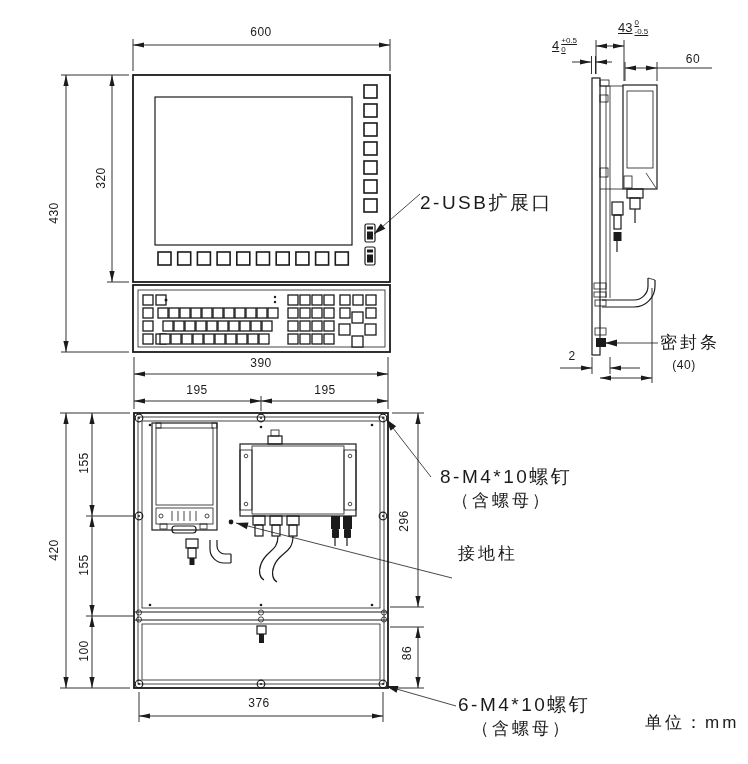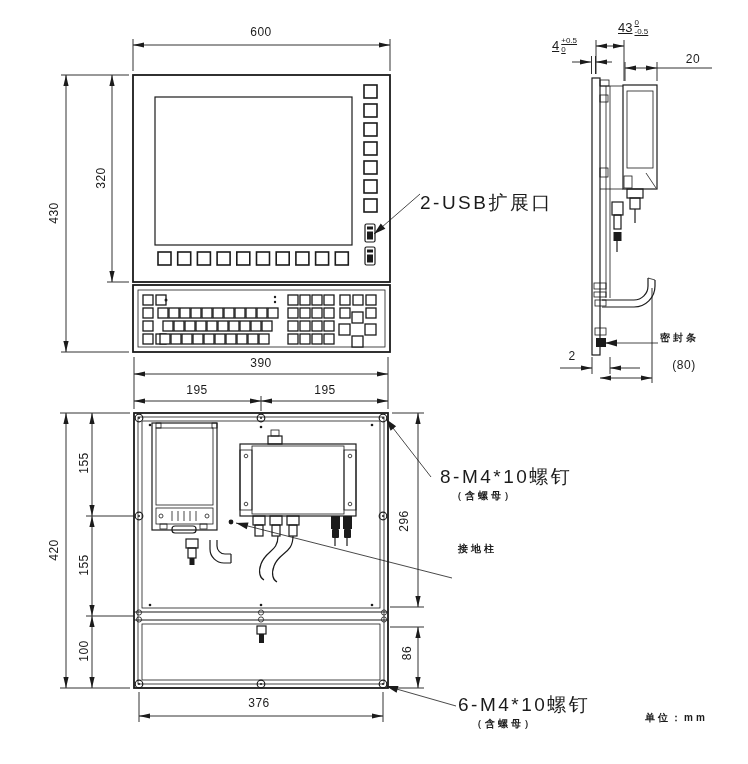--- a/index.html
+++ b/index.html
@@ -11,21 +11,21 @@
   .m{fill:none;stroke:#1b1b1b;stroke-width:1.2;}
   .th{fill:none;stroke:#1b1b1b;stroke-width:0.8;}
   .d{fill:none;stroke:#1b1b1b;stroke-width:0.9;}
   .f{fill:#1b1b1b;stroke:none;}
   .k{fill:#fff;stroke:#1b1b1b;stroke-width:1.3;}
   .btn{fill:#fff;stroke:#1b1b1b;stroke-width:1.6;}
   
   .t{position:absolute;white-space:nowrap;font-size:12px;letter-spacing:.5px;}
   .c{transform:translate(-50%,-50%);}
   .v{transform:translate(-50%,-50%) rotate(-90deg);}
-  .zh{position:absolute;white-space:nowrap;font-size:10px;letter-spacing:3px;font-weight:bold;}
+  .zh{position:absolute;white-space:nowrap;font-size:17px;letter-spacing:3px;}
   .mix{position:absolute;white-space:nowrap;font-size:19px;letter-spacing:2.5px;}
   .tolrow{position:absolute;display:flex;align-items:center;white-space:nowrap;text-decoration:underline;}
   .tolmain{font-size:13px;}
   .tol{display:flex;flex-direction:column;font-size:8px;line-height:9px;margin-left:2px;}
 </style>
 </head>
 <body>
 
 <div id="canvas">
 
@@ -368,23 +368,23 @@
     <span>-0.5</span>
   </span>
 </div>
 <div class="tolrow" style="left:552px;top:36px;">
   <span class="tolmain">4</span>
   <span class="tol">
     <span>+0.5</span>
     <span>0</span>
   </span>
 </div>
-<span class="t c" style="left:693px;top:59px;">20</span>
+<span class="t c" style="left:693px;top:59px;">60</span>
 <span class="t c" style="left:572px;top:356px;">2</span>
-<span class="t c" style="left:684px;top:365px;">(80)</span>
+<span class="t c" style="left:684px;top:365px;">(40)</span>
 
 <span class="t v" style="left:54px;top:550px;">420</span>
 <span class="t v" style="left:84px;top:463px;">155</span>
 <span class="t v" style="left:84px;top:565px;">155</span>
 <span class="t v" style="left:84px;top:651px;">100</span>
 <span class="t v" style="left:404px;top:521px;">296</span>
 <span class="t v" style="left:407px;top:653px;">86</span>
 <span class="t c" style="left:259px;top:703px;">376</span>
 
 <span class="mix" style="left:420px;top:190px;">2-USB扩展口</span>

